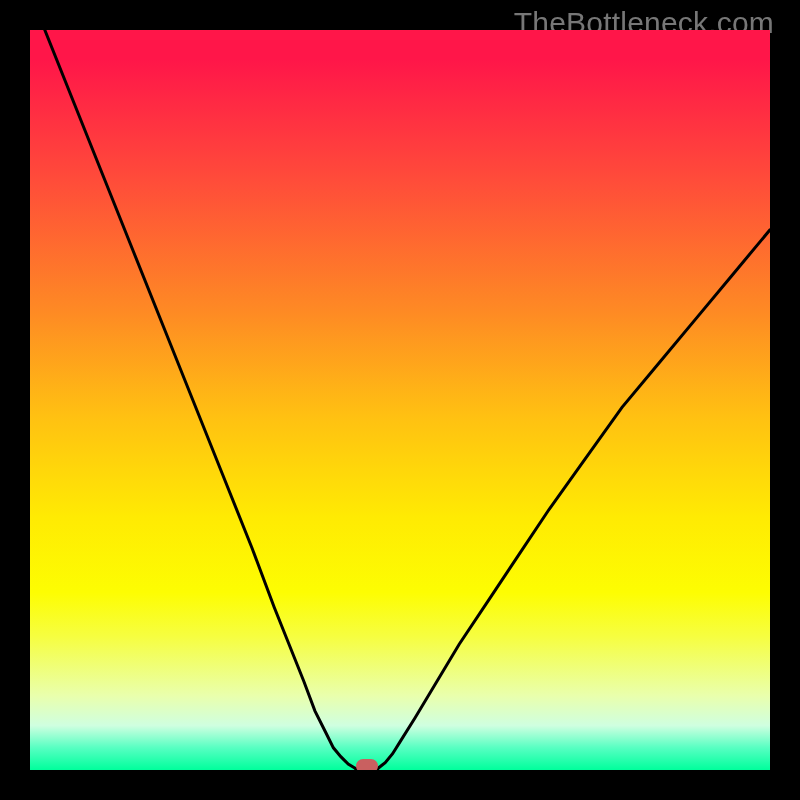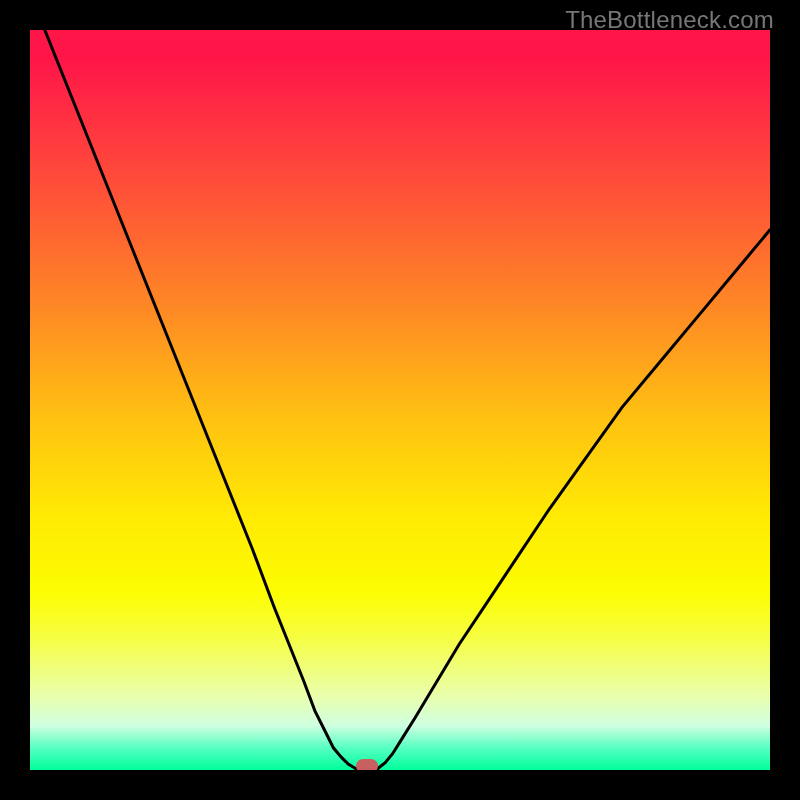--- a/index.html
+++ b/index.html
@@ -56,21 +56,21 @@
     height: 14px;
     background: #C96060;
     border-radius: 7px;
     transform: translate(-50%, -50%);
   }
   .watermark {
     position: absolute;
     top: 6px;
     right: 26px;
     color: #777;
-    font-size: 24px;
+    font-size: 30px;
     font-weight: 500;
     letter-spacing: 0.2px;
   }
 </style>
 </head>
 <body>
 
 <div class="outer">
 
   <div class="watermark">TheBottleneck.com</div>

